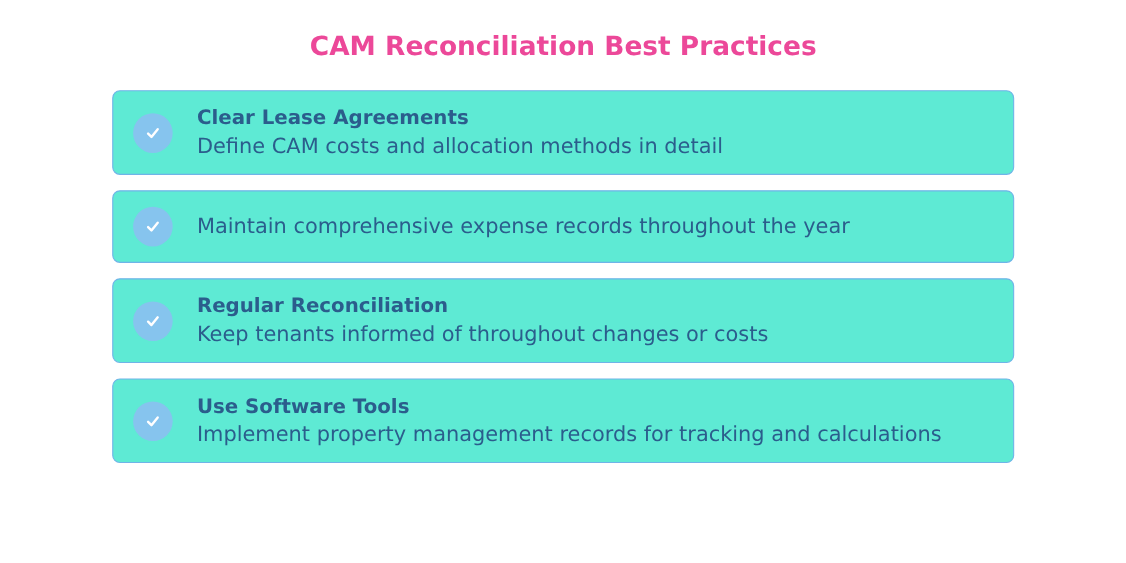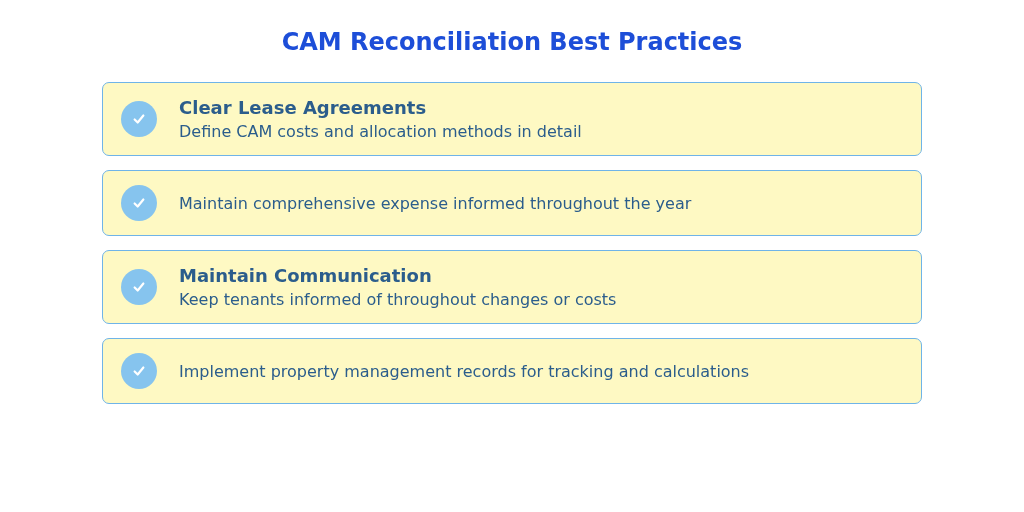--- a/index.html
+++ b/index.html
@@ -7,34 +7,34 @@
     width: 1024px;
     height: 512px;
     background: #ffffff;
     font-family: "DejaVu Sans", Verdana, Geneva, sans-serif;
     display: flex;
     flex-direction: column;
     align-items: center;
     padding-top: 28px;
   }
   .title {
-    color: #1d4ed8;
+    color: #ec4899;
     font-size: 24px;
     font-weight: 700;
     text-align: center;
     margin-bottom: 26px;
   }
   .card-list {
     width: 820px;
     display: flex;
     flex-direction: column;
     gap: 14px;
   }
   .card {
-    background: #fef9c3;
+    background: #5eead4;
     border: 1.5px solid #6fb4e8;
     border-radius: 7px;
     padding: 14px 18px;
     display: flex;
     align-items: center;
     gap: 22px;
   }
   .check-badge {
     width: 36px;
     height: 36px;
@@ -55,21 +55,21 @@
     stroke-linejoin: round;
   }
   .card-text { display: flex; flex-direction: column; gap: 4px; }
   .card-title {
     color: #2b5d8c;
     font-size: 18px;
     font-weight: 700;
   }
   .card-desc {
     color: #2b5d8c;
-    font-size: 16px;
+    font-size: 19px;
     font-weight: 400;
   }
 </style>
 </head>
 <body>
 
 <h1 class="title">CAM Reconciliation Best Practices</h1>
 
 <div class="card-list">
 
@@ -85,40 +85,41 @@
     </div>
   </div>
 
   <div class="card">
     <div class="check-badge">
       <svg viewBox="0 0 16 16">
           <path d="M3 8.5 L6.5 12 L13 4"></path>
         </svg>
     </div>
     <div class="card-text">
-      <div class="card-desc">Maintain comprehensive expense informed throughout the year</div>
+      <div class="card-desc">Maintain comprehensive expense records throughout the year</div>
     </div>
   </div>
 
   <div class="card">
     <div class="check-badge">
       <svg viewBox="0 0 16 16">
           <path d="M3 8.5 L6.5 12 L13 4"></path>
         </svg>
     </div>
     <div class="card-text">
-      <div class="card-title">Maintain Communication</div>
+      <div class="card-title">Regular Reconciliation</div>
       <div class="card-desc">Keep tenants informed of throughout changes or costs</div>
     </div>
   </div>
 
   <div class="card">
     <div class="check-badge">
       <svg viewBox="0 0 16 16">
           <path d="M3 8.5 L6.5 12 L13 4"></path>
         </svg>
     </div>
     <div class="card-text">
+      <div class="card-title">Use Software Tools</div>
       <div class="card-desc">Implement property management records for tracking and calculations</div>
     </div>
   </div>
 
 </div>
 
 </body></html>

